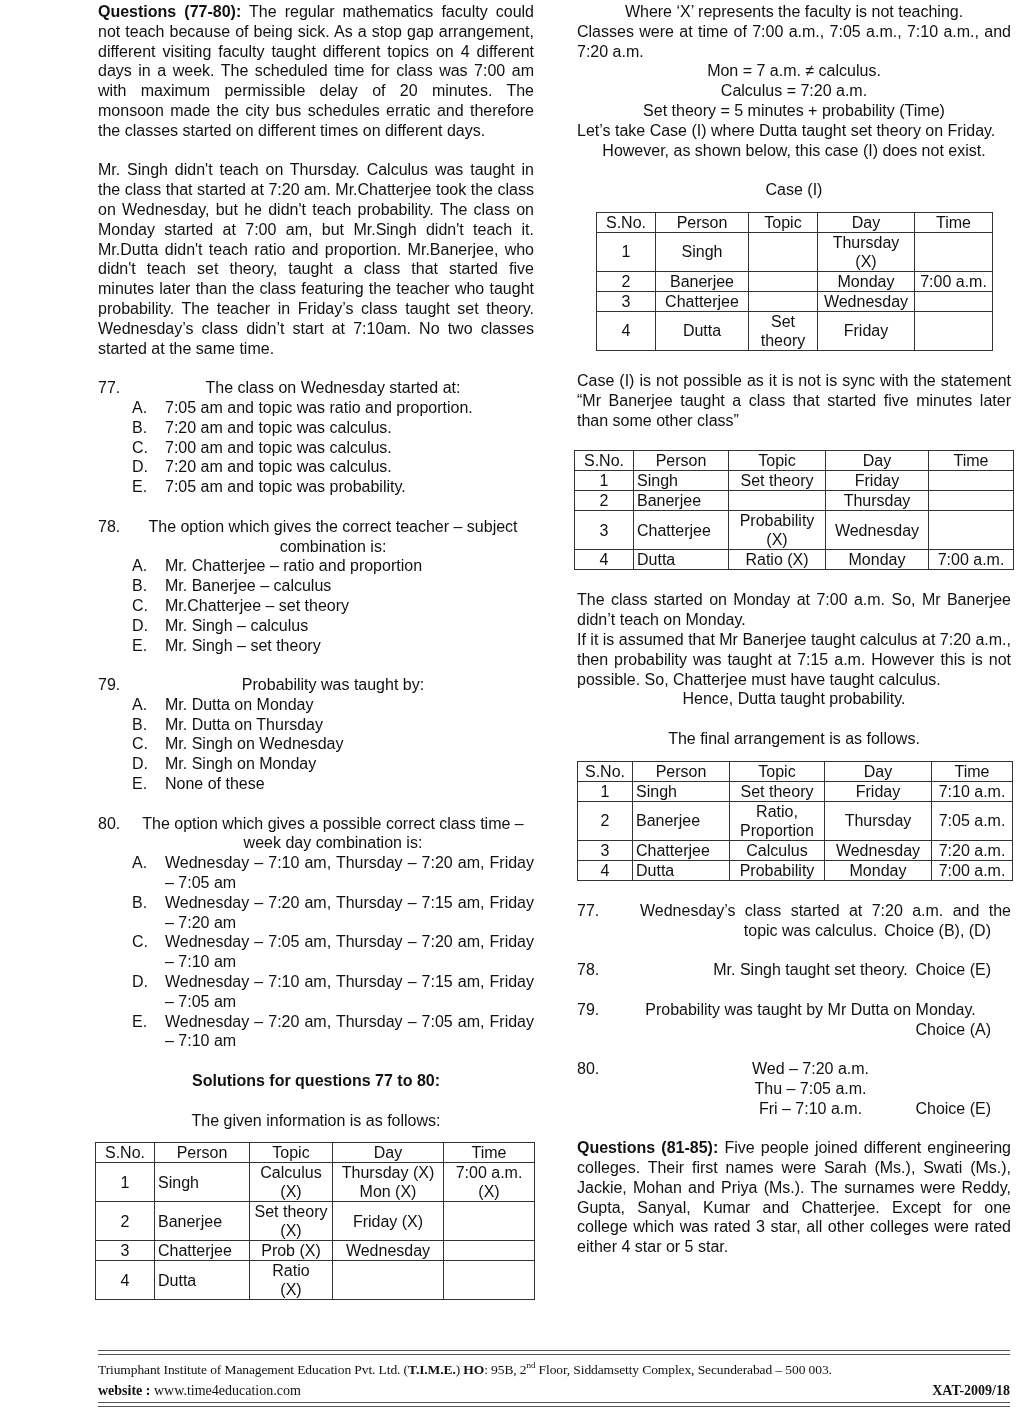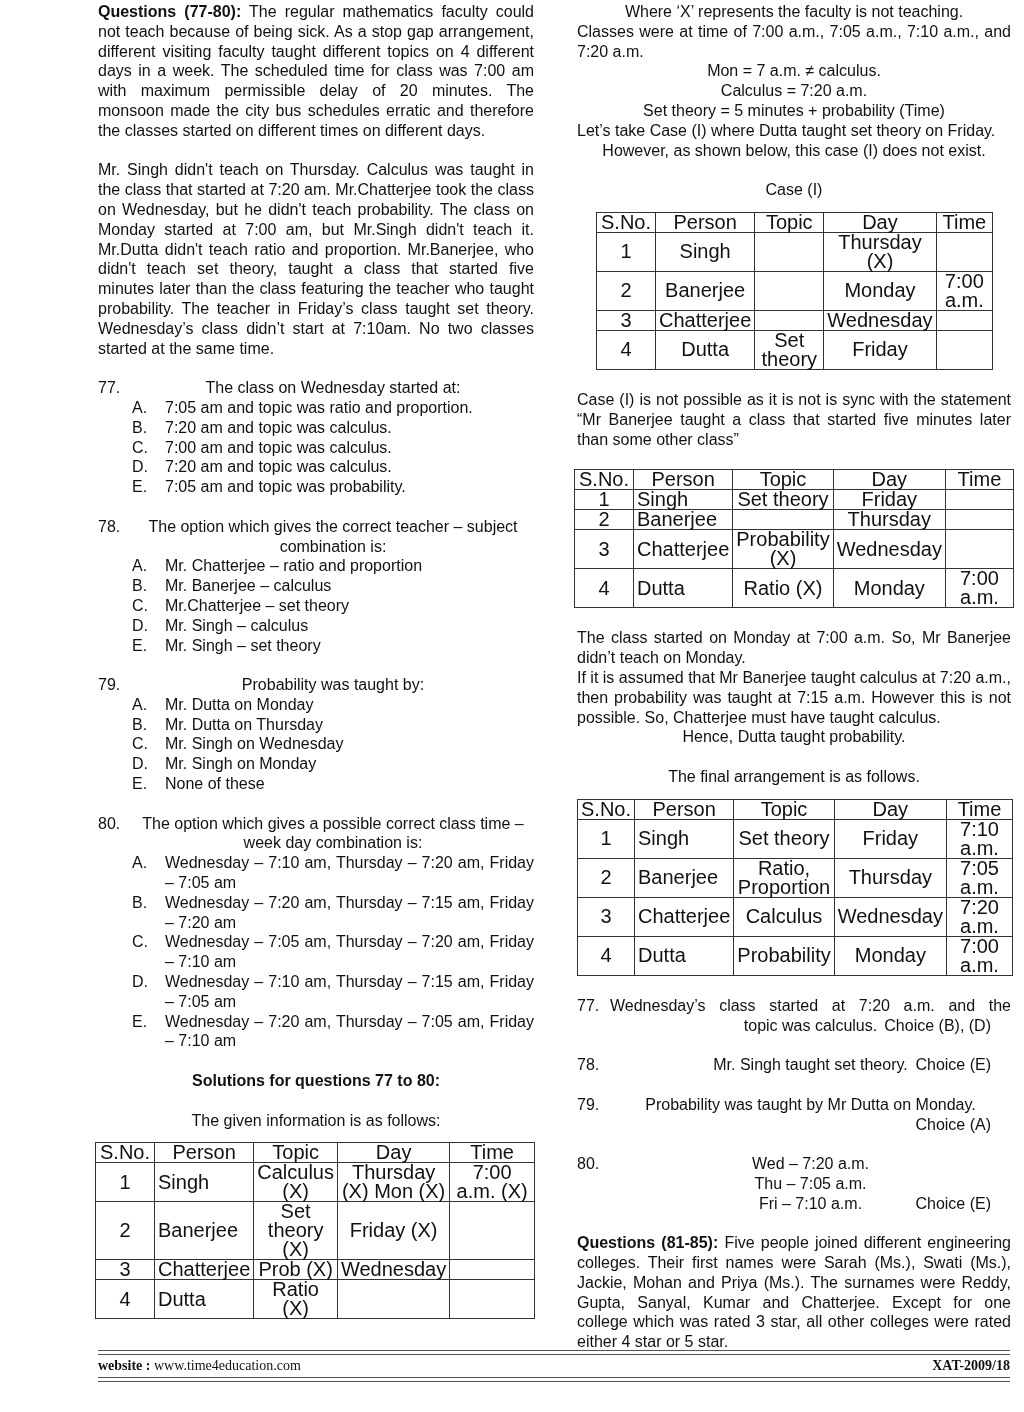--- a/index.html
+++ b/index.html
@@ -12,21 +12,21 @@
   .col-right { left: 577px; width: 434px; }
   p { margin: 0; text-align: center; }
   .just { text-align: justify; }
   .gap { height: 19.8px; }
   .b { font-weight: bold; }
   .q { position: relative; padding-left: 34px; }
   .qnum { position: absolute; left: 0; top: 0; font-weight: normal; text-align: center; }
   .opt { position: relative; padding-left: 33px; }
   .optl { position: absolute; left: 0; top: 0; }
   .opt-text { text-align: justify; }
-  table.grid { border-collapse: collapse; font-size: 20px; line-height: 19px; padding-left: 32px; }
+  table.grid { border-collapse: collapse; font-size: 16px; line-height: 19px; padding-left: 32px; }
   table.grid td { border: 1.5px solid #333; padding: 0 3px; vertical-align: middle; }
   .c { text-align: center; }
   .l { text-align: left; }
   .ans { position: relative; padding-left: 33px; }
   .ans .qnum { left: 0; }
   .choice { position: absolute; right: 20px; }
   .footer { position: absolute; left: 98px; width: 912px; top: 1350px; font-family: "Liberation Serif", serif; }
   .dbl { height: 3px; border-top: 1px solid #555; border-bottom: 1px solid #555; }
   .fline1 { font-size: 13.5px; line-height: 20px; white-space: nowrap; letter-spacing: -0.1px; }
   .fline2 { font-size: 14px; line-height: 22px; white-space: nowrap; display: flex; justify-content: space-between; }
@@ -270,21 +270,21 @@
       <td class="c">Probability</td>
       <td class="c">Monday</td>
       <td class="c">7:00 a.m.</td>
     </tr>
   </tbody>
     </table>
   <div style="height:20px"></div>
 
   <div class="ans">
     <span class="qnum">77.</span>
-    <p class="just" style="text-align-last: justify;">Wednesday’s class started at 7:20 a.m. and the</p>
+    <p class="just" style="text-align-last: justify; margin-left: 30px;">Wednesday’s class started at 7:20 a.m. and the</p>
     <p><span>topic was calculus.</span><span class="choice">Choice (B), (D)</span></p>
   </div>
   <div class="gap"></div>
   <div class="ans">
     <span class="qnum">78.</span>
     <p><span>Mr. Singh taught set theory.</span><span class="choice">Choice (E)</span></p>
   </div>
   <div class="gap"></div>
   <div class="ans">
     <span class="qnum">79.</span>
@@ -300,18 +300,21 @@
     <p>Thu – 7:05 a.m.</p>
     <p><span>Fri – 7:10 a.m.</span><span class="choice">Choice (E)</span></p>
   </div>
   <div class="gap"></div>
 
   <p class="just"><span class="b">Questions (81-85):</span><span> Five people joined different engineering colleges. Their first names were Sarah (Ms.), Swati (Ms.), Jackie, Mohan and Priya (Ms.). The surnames were Reddy, Gupta, Sanyal, Kumar and Chatterjee. Except for one college which was rated 3 star, all other colleges were rated either 4 star or 5 star.</span></p>
 </div>
 
 <div class="footer">
   <div class="dbl"></div>
+  <div class="fline1">
+    <span>Triumphant Institute of Management Education Pvt. Ltd. (</span><b>T.I.M.E.</b><span>) </span><b>HO</b><span>: 95B, 2</span><span class="sup">nd</span><span> Floor, Siddamsetty Complex, Secunderabad – 500 003.</span>
+  </div>
   <div class="fline2">
     <span><b>website :</b><span> www.time4education.com</span></span>
     <b>XAT-2009/18</b>
   </div>
   <div class="dbl"></div>
 </div>
 
 </body></html>

